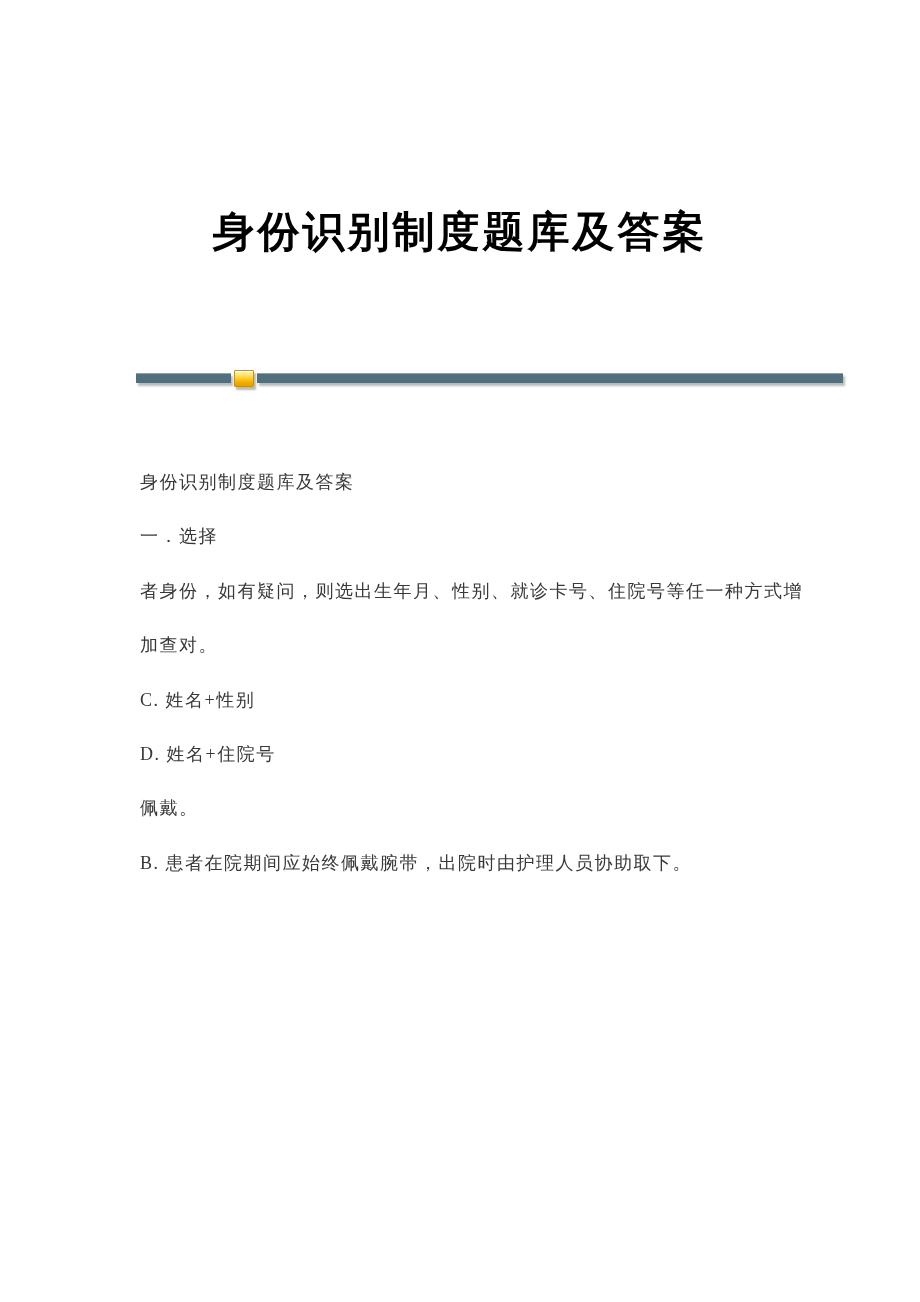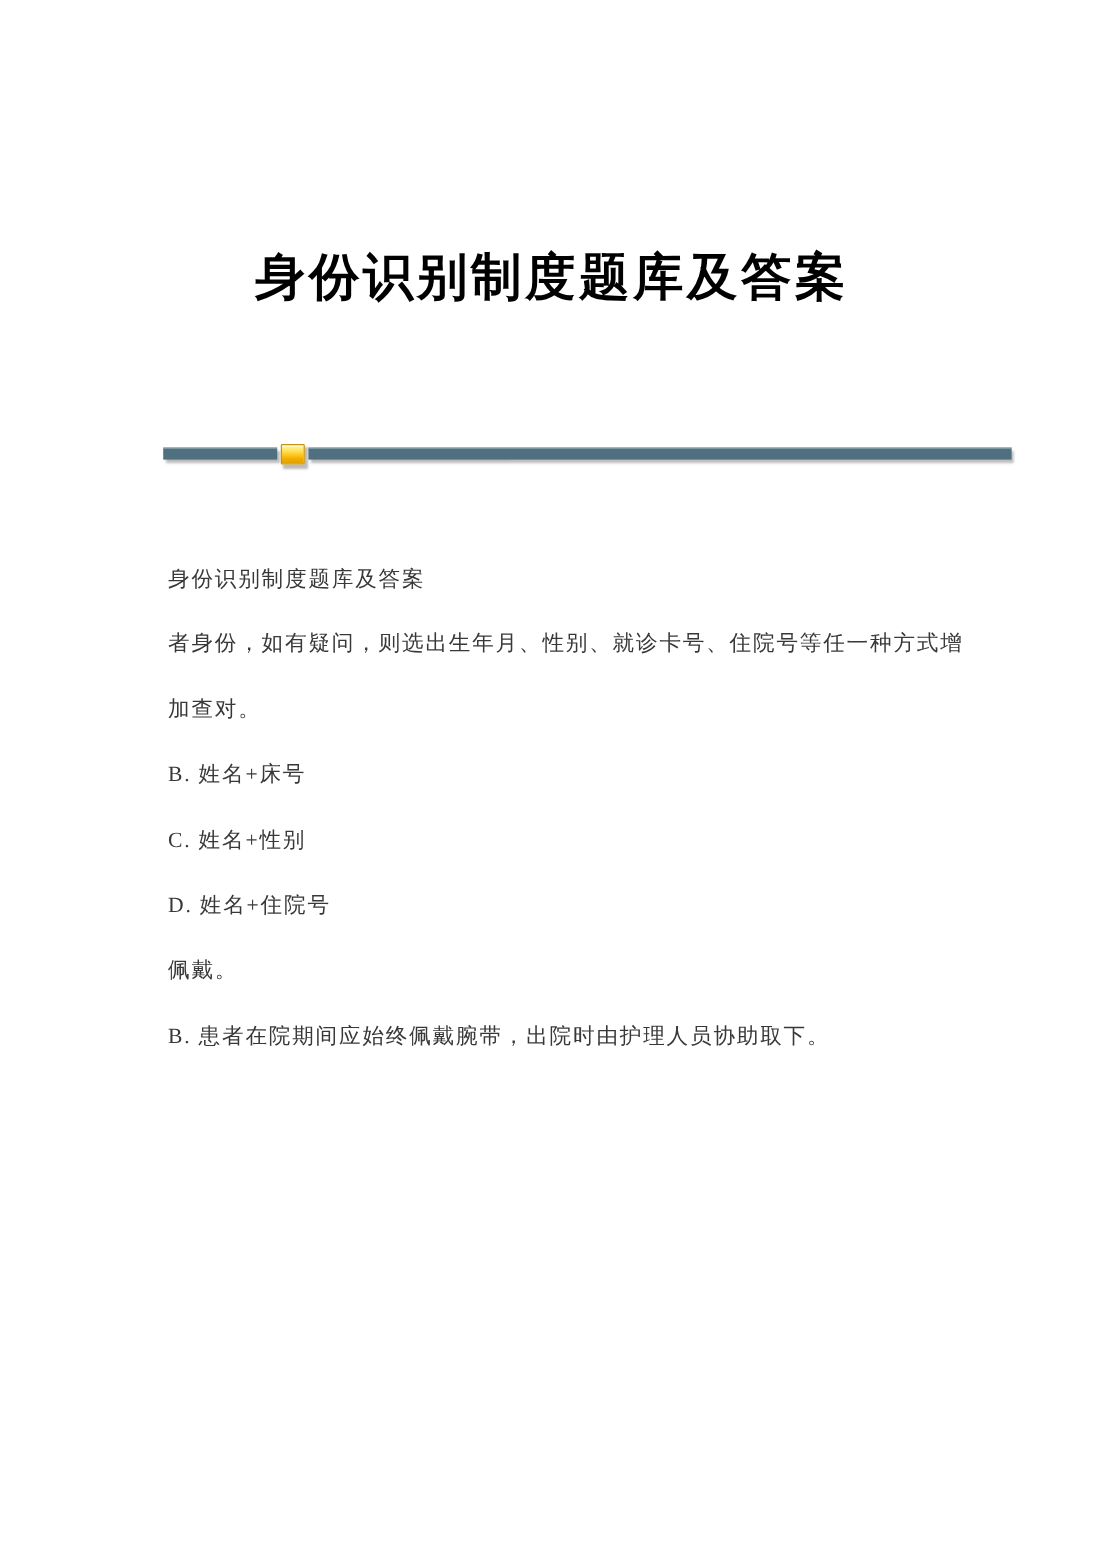--- a/index.html
+++ b/index.html
@@ -74,25 +74,25 @@
   <div class="doc-title">身份识别制度题库及答案</div>
 
   <div class="divider">
     <div class="seg seg-left"></div>
     <div class="gold-block"></div>
     <div class="seg seg-right"></div>
   </div>
 
   <div class="body-text">
     <div class="line">身份识别制度题库及答案</div>
+    <div class="line">一．选择</div>
 
     <div class="line">者身份，如有疑问，则选出生年月、性别、就诊卡号、住院号等任一种方式增</div>
     <div class="line">加查对。</div>
 
-    <div class="line">B. 姓名+床号</div>
     <div class="line">C. 姓名+性别</div>
     <div class="line">D. 姓名+住院号</div>
 
     <div class="line">佩戴。</div>
     <div class="line">B.  患者在院期间应始终佩戴腕带，出院时由护理人员协助取下。</div>
   </div>
 
 </div>
 
 </body></html>

